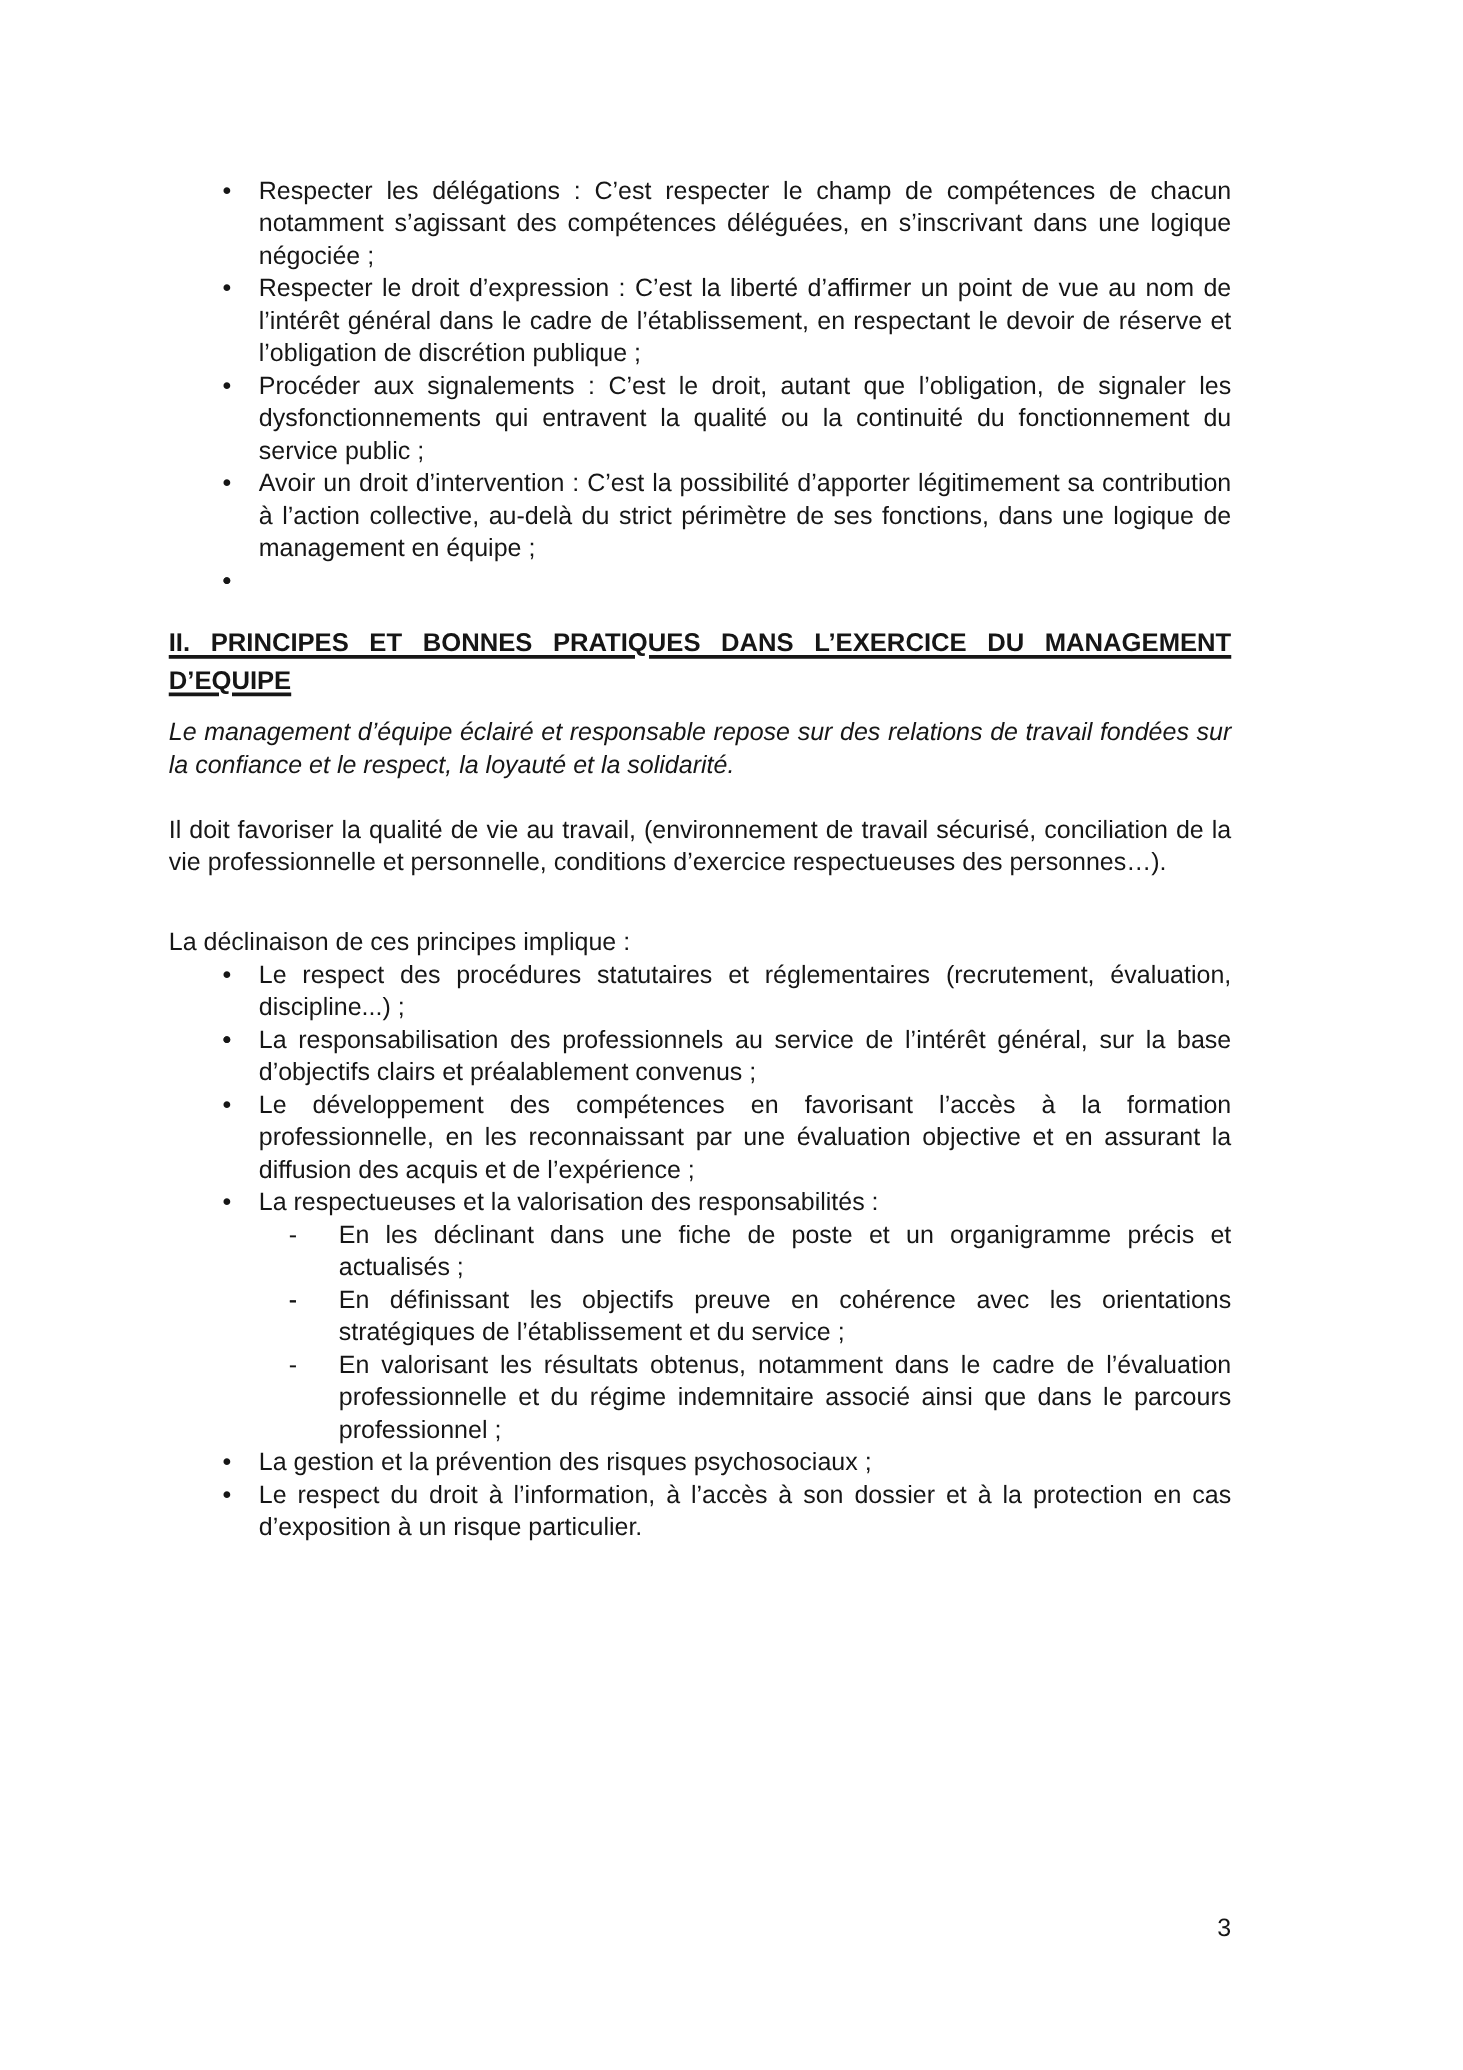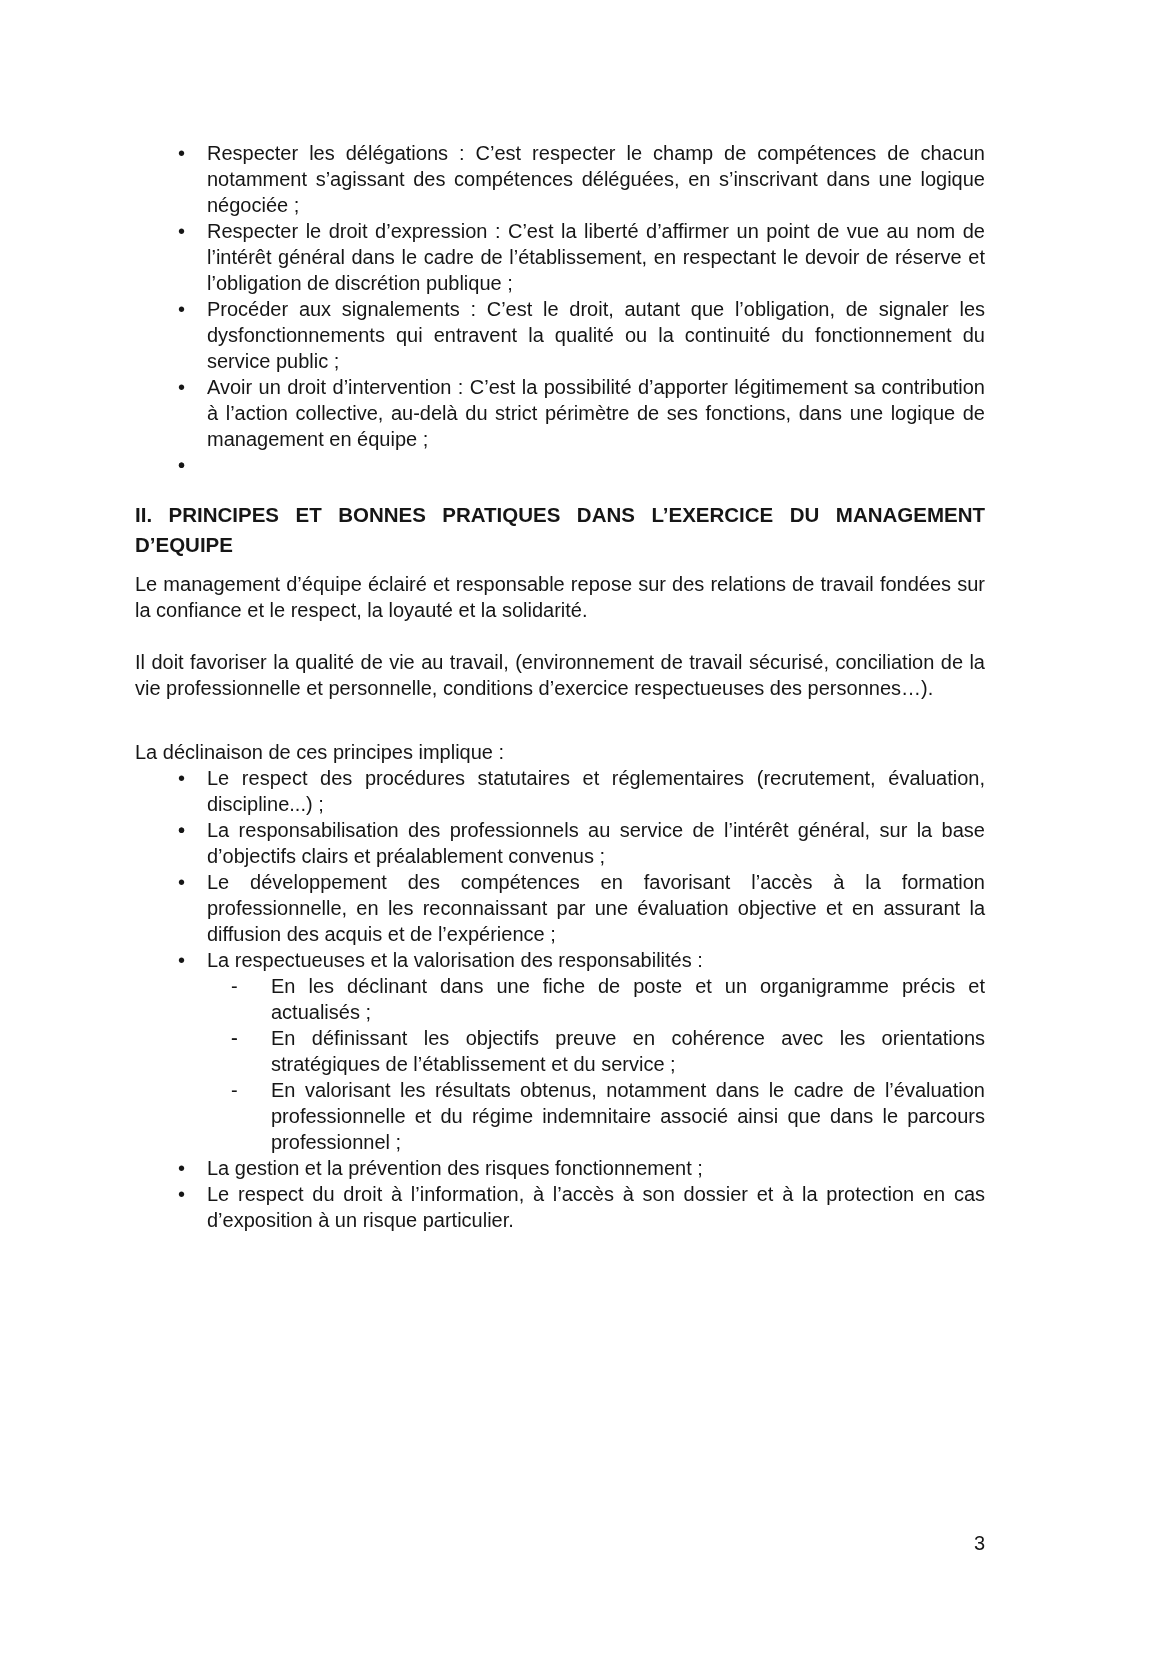--- a/index.html
+++ b/index.html
@@ -33,30 +33,31 @@
   .sub { margin: 0; }
   .sub > li { position: relative; padding-left: 136px; }
   .sub > li > .marker {
     position: absolute;
     left: 96px;
     top: 0;
     width: 20px;
     text-align: left;
   }
   h2.section-heading {
-    margin: 48px 0 11px 0;
+    margin: 48px 0 0 0;
     font-size: 20.5px;
     line-height: 30px;
     font-weight: bold;
+    text-decoration: underline;
     text-decoration-thickness: 2.5px;
     text-underline-offset: 3px;
     text-align: justify;
   }
   p.para { margin: 26px 0 0 0; }
-  p.para-first { margin: 0 0 0 0; }
+  p.para-first { margin: 13px 0 0 0; font-style: italic; }
   p.list-intro { margin: 38px 0 0 0; }
   .page-number {
     position: absolute;
     left: 135px;
     top: 1530px;
     width: 850px;
     text-align: right;
     font-size: 20px;
     line-height: 26px;
   }
@@ -136,21 +137,21 @@
       </li>
       <li>
         <span class="marker">-</span>
         <span>En valorisant les résultats obtenus, notamment dans le cadre de l’évaluation professionnelle et du régime indemnitaire associé ainsi que dans le parcours professionnel ;</span>
       </li>
     </ul>
 
     <ul class="l1">
       <li>
         <span class="marker">•</span>
-        <span>La gestion et la prévention des risques fonctionnement ;</span>
+        <span>La gestion et la prévention des risques psychosociaux ;</span>
       </li>
       <li>
         <span class="marker">•</span>
         <span>Le respect du droit à l’information, à l’accès à son dossier et à la protection en cas d’exposition à un risque particulier.</span>
       </li>
     </ul>
 
   </div>
 
   <div class="page-number">3</div>

